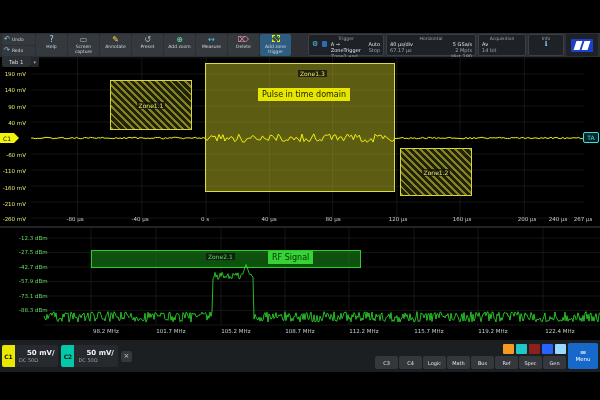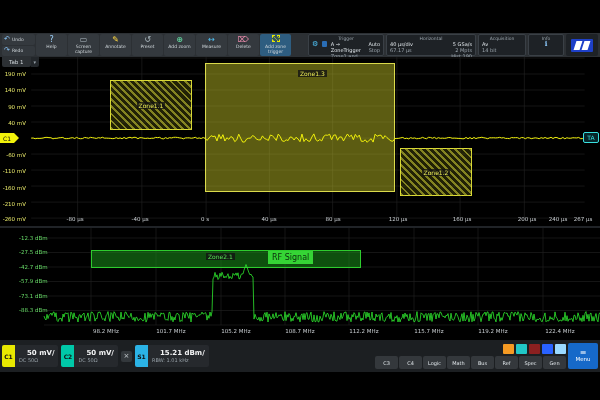--- a/index.html
+++ b/index.html
@@ -223,20 +223,21 @@
 
       <div class="zone hatch" style="left:110px;top:23px;width:82px;height:50px;z-index:2">
         <span class="zlabel">Zone1.1</span>
       </div>
       <div class="zone solidz" style="left:205px;top:6px;width:190px;height:129px;z-index:2">
         <span class="zlabel" style="position:absolute;left:92px;top:6px">Zone1.3</span>
       </div>
       <div class="zone hatch" style="left:400px;top:91px;width:72px;height:48px;z-index:2">
         <span class="zlabel">Zone1.2</span>
       </div>
+      <div class="pill y" style="left:258px;top:31px">Pulse in time domain</div>
 
       <svg class="layer" id="ttrace" viewBox="0 0 600 171" style="z-index:3">
           <polyline points="28,82.1 30,82.0 32,82.7 34,82.3 36,82.4 38,82.3 40,82.0 42,81.4 44,81.3 46,81.6 48,81.7 50,82.8 52,82.3 54,82.3 56,81.8 58,81.6 60,81.4 62,82.6 64,82.6 66,82.5 68,81.9 70,81.6 72,82.5 74,81.3 76,82.4 78,82.7 80,82.5 82,81.4 84,81.7 86,82.2 88,81.3 90,81.6 92,82.0 94,82.4 96,81.6 98,82.0 100,81.2 102,82.1 104,82.1 106,82.2 108,82.3 110,82.6 112,82.5 114,81.6 116,82.5 118,81.9 120,82.7 122,81.4 124,82.6 126,81.7 128,81.2 130,82.0 132,81.2 134,81.4 136,82.7 138,81.6 140,81.7 142,82.2 144,82.4 146,82.1 148,82.5 150,82.2 152,82.2 154,81.3 156,81.6 158,81.3 160,82.6 162,82.8 164,81.6 166,82.5 168,81.6 170,81.9 172,81.3 174,81.2 176,81.4 178,81.8 180,82.1 182,82.8 184,81.9 186,81.8 188,81.8 190,82.2 192,81.9 194,81.2 196,82.4 198,81.9 200,82.5 202,81.5 204,82.3 206,84.4 208,81.9 210,79.6 212,80.5 214,80.1 216,84.9 218,78.4 220,82.8 222,78.6 224,85.0 226,81.7 228,83.3 230,80.5 232,81.6 234,85.6 236,83.9 238,78.1 240,82.3 242,86.1 244,86.0 246,83.0 248,82.2 250,82.1 252,79.5 254,80.5 256,83.2 258,83.8 260,83.9 262,79.8 264,82.4 266,83.3 268,84.4 270,79.0 272,79.7 274,81.6 276,84.4 278,78.0 280,80.6 282,84.9 284,85.4 286,83.8 288,84.5 290,80.9 292,81.3 294,84.0 296,81.2 298,82.9 300,85.7 302,78.0 304,85.5 306,82.7 308,84.9 310,85.3 312,81.0 314,77.8 316,83.6 318,85.1 320,83.5 322,84.9 324,80.3 326,79.0 328,79.2 330,78.2 332,83.7 334,79.1 336,78.8 338,84.2 340,80.9 342,80.9 344,84.9 346,81.2 348,77.9 350,80.7 352,79.1 354,83.7 356,78.3 358,81.3 360,79.0 362,85.2 364,85.4 366,83.8 368,86.3 370,84.2 372,82.7 374,86.1 376,78.1 378,80.2 380,79.3 382,79.1 384,82.7 386,79.6 388,81.6 390,83.3 392,84.9 394,85.2 396,82.6 398,82.4 400,82.3 402,81.8 404,81.4 406,82.6 408,82.2 410,82.8 412,81.6 414,82.3 416,81.9 418,82.7 420,82.5 422,82.2 424,81.3 426,82.2 428,82.7 430,81.3 432,81.4 434,82.2 436,81.3 438,82.7 440,81.6 442,82.3 444,82.1 446,82.3 448,82.1 450,81.5 452,81.5 454,82.2 456,82.1 458,82.2 460,82.4 462,82.4 464,82.7 466,82.7 468,81.4 470,82.7 472,81.5 474,82.8 476,81.4 478,82.6 480,81.8 482,81.6 484,81.2 486,81.7 488,82.1 490,82.7 492,81.7 494,81.8 496,81.7 498,81.9 500,81.7 502,81.3 504,81.9 506,81.6 508,82.4 510,82.4 512,82.6 514,81.5 516,81.7 518,81.6 520,81.6 522,82.6 524,81.5 526,81.6 528,82.7 530,81.6 532,81.8 534,82.6 536,82.2 538,81.8 540,82.1 542,82.7 544,81.6 546,82.3 548,81.4 550,82.4 552,82.1 554,81.2 556,82.5 558,81.4 560,81.5 562,82.5 564,82.6 566,81.4 568,82.8 570,81.7 572,82.2 574,82.2 576,81.7 578,81.8 580,81.9 582,81.4 584,82.7 586,82.5 588,81.3" fill="none" stroke="#f2f20a" stroke-width="1"></polyline>
         </svg>
 
       <span class="ylab" style="top:0px">240 mV</span>
       <span class="ylab" style="top:14px">190 mV</span>
       <span class="ylab" style="top:30px">140 mV</span>
       <span class="ylab" style="top:47px">90 mV</span>
       <span class="ylab" style="top:63px">40 mV</span>
@@ -319,27 +320,20 @@
       </div>
     </div>
     <div class="badge">
       <div class="btab" style="background:#00c8a8">C2</div>
       <div class="bbody">
         <span class="bmain">50 mV/</span>
         <span class="bsub">DC 50Ω</span>
       </div>
     </div>
     <div class="xbtn">×</div>
-    <div class="badge">
-      <div class="btab" style="background:#2bb3e6">S1</div>
-      <div class="bbody">
-        <span class="bmain">15.21 dBm/</span>
-        <span class="bsub">RBW: 1.01 kHz</span>
-      </div>
-    </div>
 
     <div class="right-ctl">
       <div class="ctl-col">
         <div class="tiles" id="quick-tiles">
             <div class="tile" style="background: rgb(245, 154, 35);"></div>
             <div class="tile" style="background: rgb(33, 199, 199);"></div>
             <div class="tile" style="background: rgb(139, 32, 32);"></div>
             <div class="tile" style="background: rgb(41, 98, 255);"></div>
             <div class="tile" style="background: rgb(154, 217, 255);"></div>
           </div>

